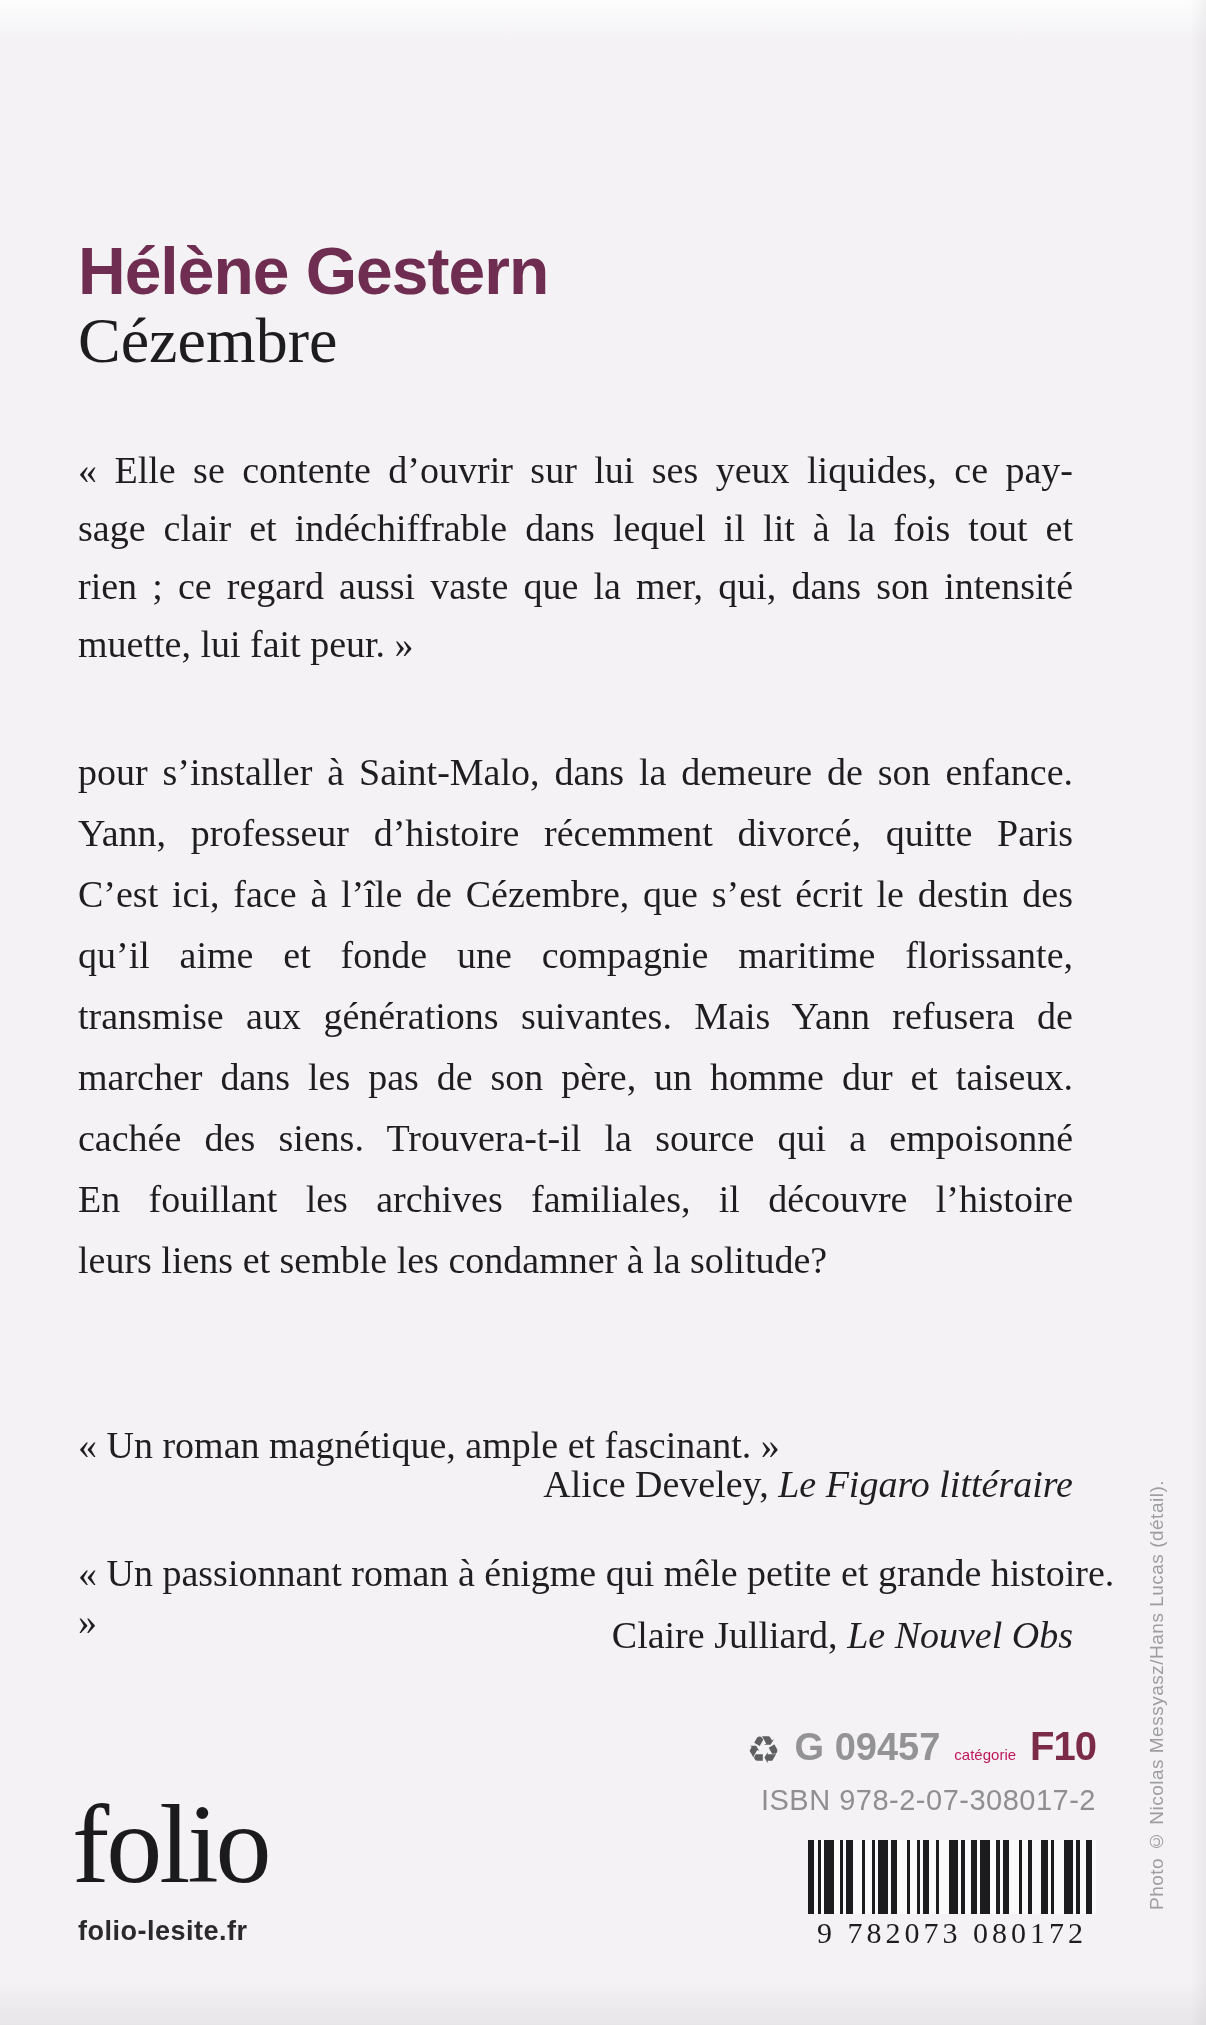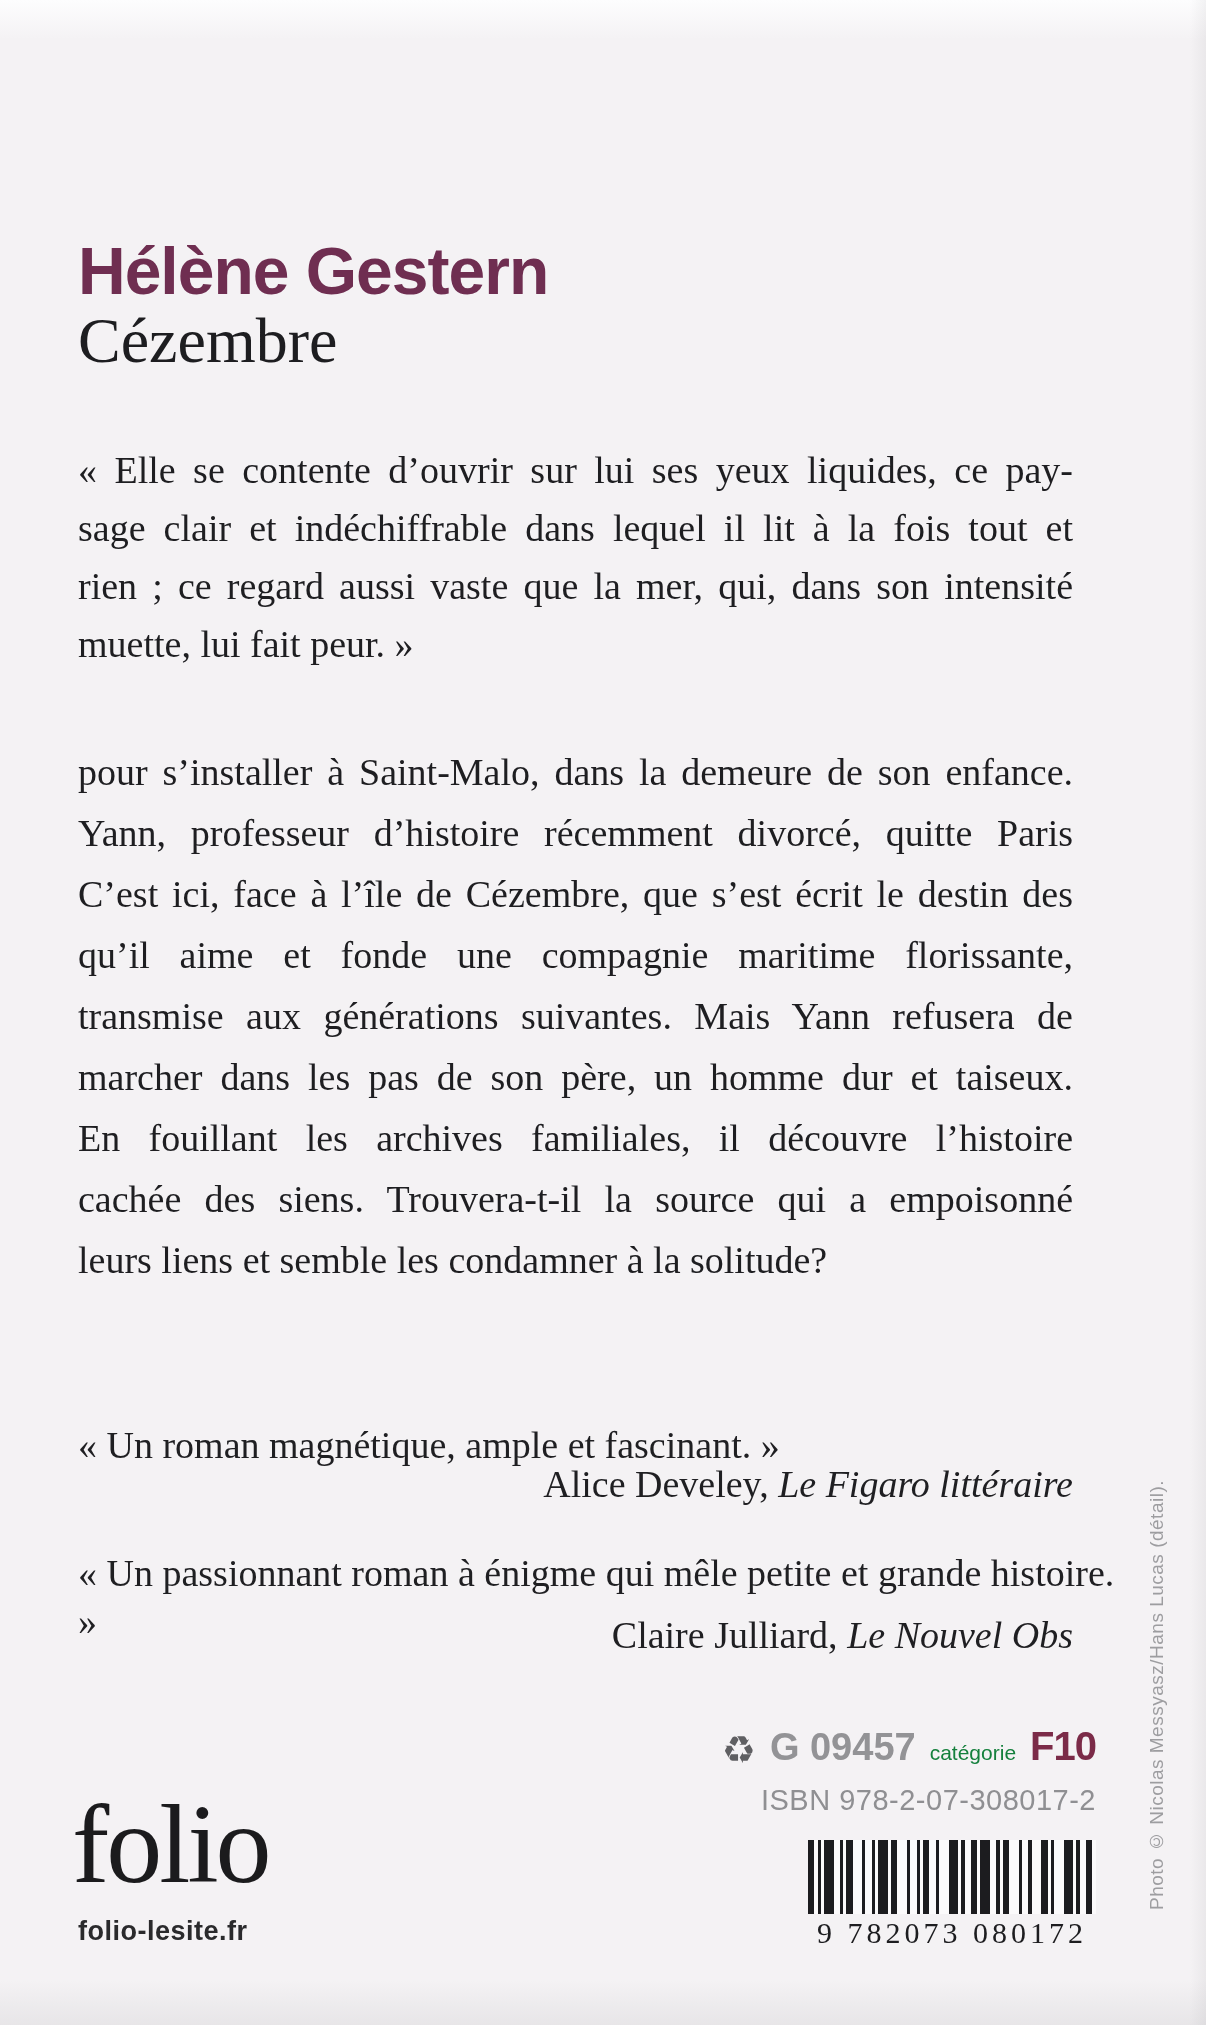--- a/index.html
+++ b/index.html
@@ -53,21 +53,21 @@
     font-weight:bold;font-size:27px;color:#2a2a2c;letter-spacing:0.5px;
   }
 
   .cat-row{
     position:absolute;right:110px;top:1724px;
     display:flex;align-items:baseline;gap:14px;
     font-family:"Liberation Sans", sans-serif;color:#8d8d90;
   }
   .triman{font-size:38px;color:#5f5f62;position:relative;top:3px;}
   .catalog-code{font-size:38px;font-weight:bold;color:#939396;}
-  .category-label{font-size:21px;color:#15803d;}
+  .category-label{font-size:15px;color:#be185d;}
   .category-value{font-size:40px;font-weight:bold;color:#7b2b48;letter-spacing:-1px;}
   .isbn{
     position:absolute;right:110px;top:1784px;
     font-family:"Liberation Sans", sans-serif;
     font-size:29px;color:#8f8f92;letter-spacing:0.5px;
   }
 
   .barcode-wrap{position:absolute;left:808px;top:1840px;width:288px;}
   .barcode{height:74px;display:flex;align-items:stretch;background:#fbfafb;}
   .barcode .bar{background:#1c1c1f;}
@@ -102,22 +102,22 @@
     <div class="tline">muette, lui fait peur. »</div>
   </div>
 
 <div class="textblock synopsis justified">
     <div class="tline">pour s’installer à Saint-Malo, dans la demeure de son enfance.</div>
     <div class="tline">Yann, professeur d’histoire récemment divorcé, quitte Paris</div>
     <div class="tline">C’est ici, face à l’île de Cézembre, que s’est écrit le destin des</div>
     <div class="tline">qu’il aime et fonde une compagnie maritime florissante,</div>
     <div class="tline">transmise aux générations suivantes. Mais Yann refusera de</div>
     <div class="tline">marcher dans les pas de son père, un homme dur et taiseux.</div>
+    <div class="tline">cachée des siens. Trouvera-t-il la source qui a empoisonné</div>
     <div class="tline">En fouillant les archives familiales, il découvre l’histoire</div>
-    <div class="tline">cachée des siens. Trouvera-t-il la source qui a empoisonné</div>
     <div class="tline">leurs liens et semble les condamner à la solitude?</div>
   </div>
 
 <div class="review-quote rq1">« Un roman magnétique, ample et fascinant. »</div>
 <div class="review-attrib ra1">
   <span>Alice Develey, </span><span class="src">Le Figaro littéraire</span>
 </div>
 
 <div class="review-quote rq2">« Un passionnant roman à énigme qui mêle petite et grande histoire. »</div>
 <div class="review-attrib ra2">

